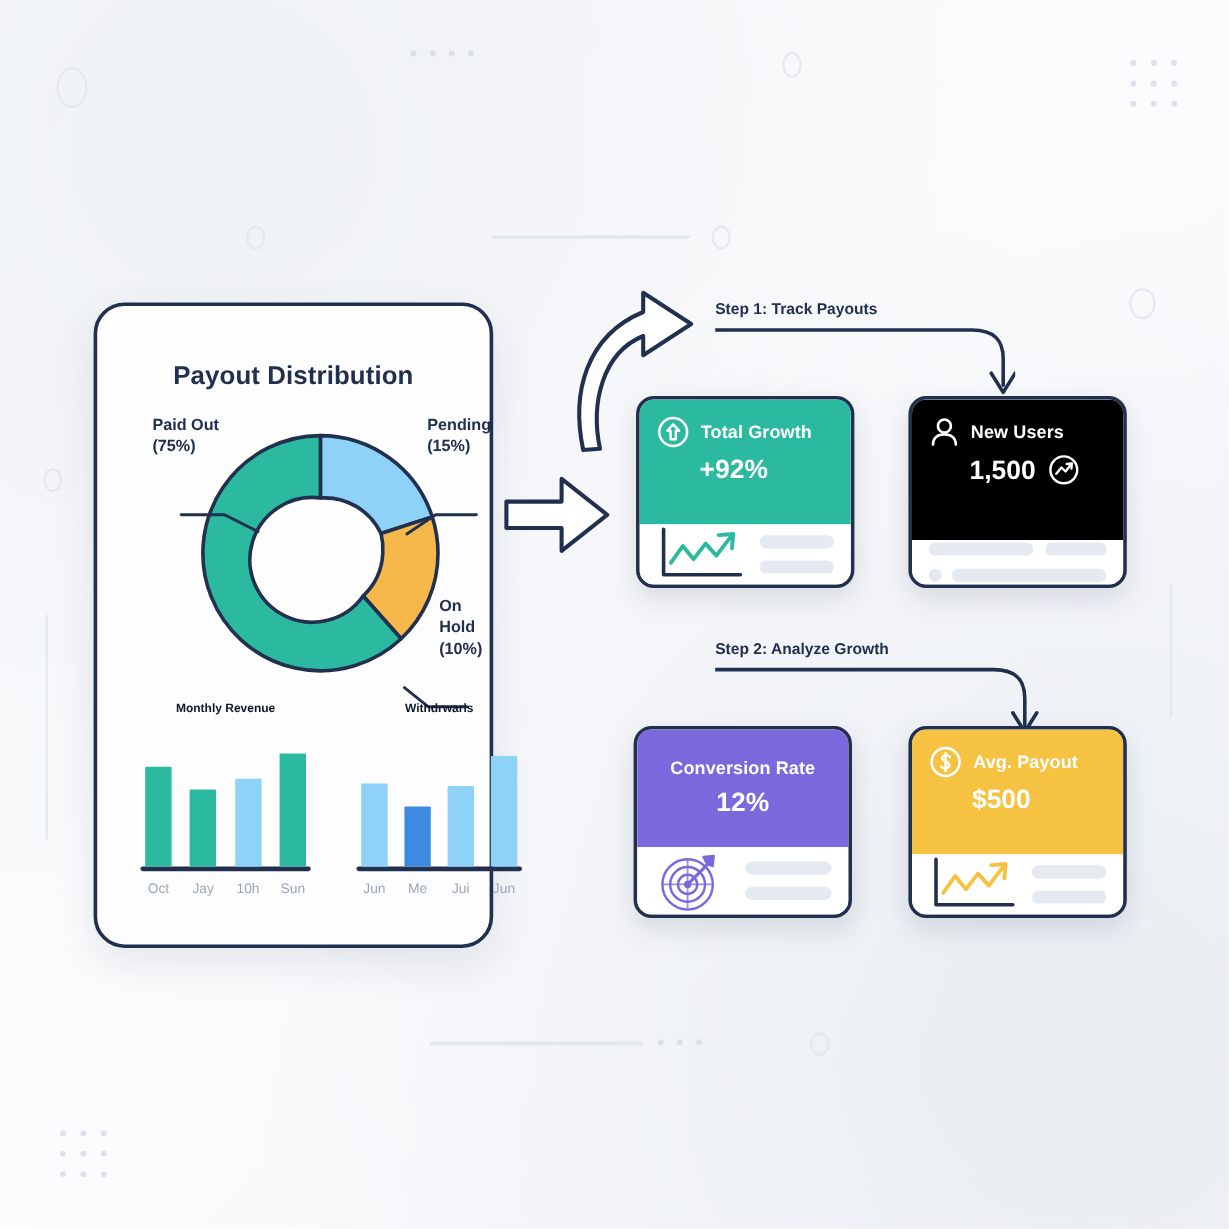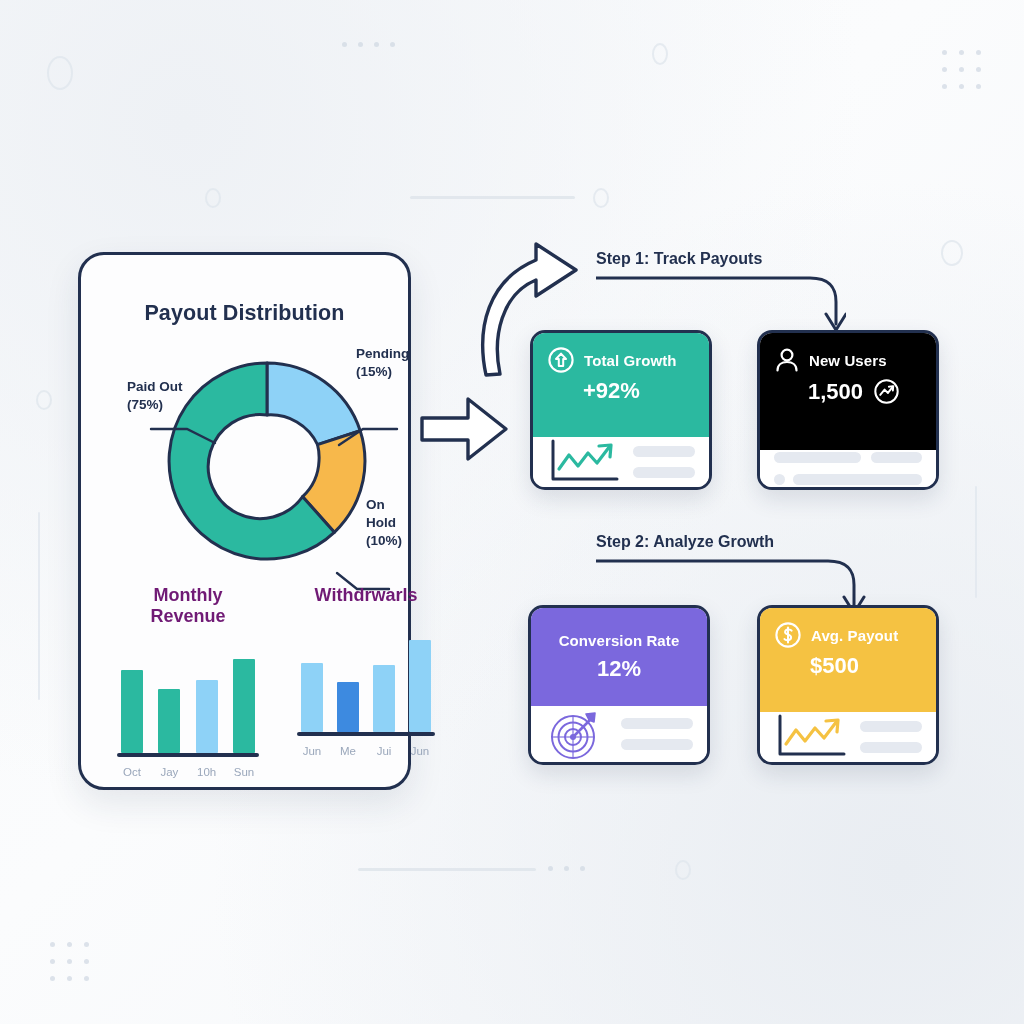--- a/index.html
+++ b/index.html
@@ -74,21 +74,21 @@
     position: absolute;
     font-size: 13.5px; font-weight: bold; color: #22304f;
     line-height: 1.35;
   }
   .donut-label.right { text-align: left; }
   .donut-label.left  { text-align: left; }
 
   
   .bars-block { position: absolute; top: 330px; }
   .bars-title {
-    font-size: 18px; font-weight: bold; color: #701a75;
+    font-size: 10px; font-weight: bold; color: #0f172a;
     text-align: center; margin-bottom: 22px;
   }
   .bars-plot {
     position: relative;
     height: 104px;
     display: flex; align-items: flex-end; justify-content: space-between;
     padding: 0 4px;
   }
   .bar-col { width: 22px; display: flex; flex-direction: column; justify-content: flex-end; height: 100%; }
   .bar { width: 100%; border-radius: 1px; }
@@ -106,21 +106,21 @@
   #block-arrow { position: absolute; left: 418px; top: 392px; }
 
   
   #curved-arrow { position: absolute; left: 470px; top: 232px; }
 
   
   .step {
     position: absolute;
   }
   .step-text {
-    font-size: 16px; font-weight: bold; color: #22304f;
+    font-size: 13px; font-weight: bold; color: #22304f;
     white-space: nowrap;
   }
   .step svg { display: block; margin-top: 2px; }
 
   
   .card {
     position: absolute;
     width: 182px; height: 160px;
     border: 3px solid #22304f;
     border-radius: 15px;
@@ -238,21 +238,21 @@
                  Z" fill="#2bb9a0" stroke="#22304f" stroke-width="3" stroke-linejoin="round"></path>
       </svg>
 
       <svg style="position:absolute; left:-60px; top:-10px;" width="390" height="290">
         <path d="M 72 106 L 108 106 L 136 120" stroke="#22304f" stroke-width="2.4" fill="none" stroke-linecap="round"></path>
         <path d="M 318 106 L 284 106 L 260 122" stroke="#22304f" stroke-width="2.4" fill="none" stroke-linecap="round"></path>
         <path d="M 310 266 L 278 266 L 258 250" stroke="#22304f" stroke-width="2.4" fill="none" stroke-linecap="round"></path>
       </svg>
     </div>
 
-    <div class="donut-label left" style="left:46px; top:90px;margin-top:33px;">
+    <div class="donut-label left" style="left:46px; top:90px;">
       <span>Paid Out</span><br>
       <span>(75%)</span>
     </div>
     <div class="donut-label right" style="left:275px; top:90px;">
       <span>Pending</span><br>
       <span>(15%)</span>
     </div>
     <div class="donut-label right" style="left:285px; top:241px;">
       <span>On Hold</span><br>
       <span>(10%)</span>

